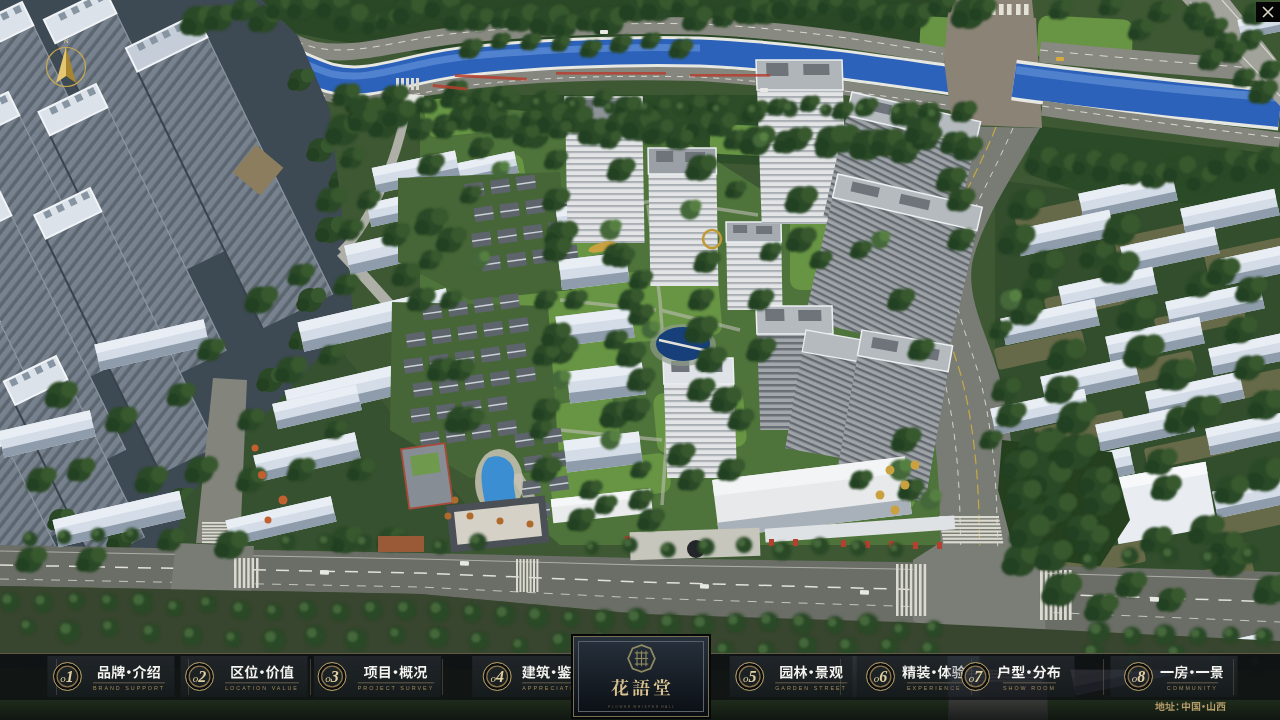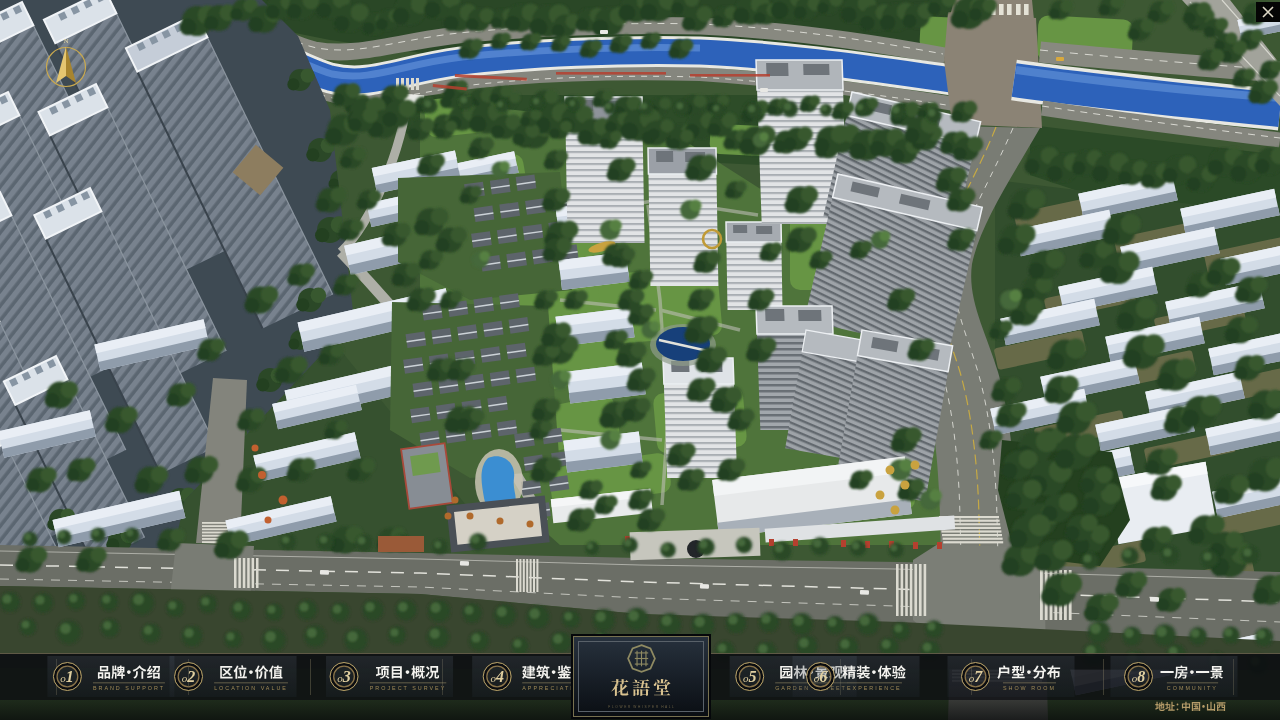--- a/index.html
+++ b/index.html
@@ -1479,34 +1479,34 @@
         </div>
   <div class="lbl">
           <div class="zh">
             <svg width="64" height="18" viewBox="0 -14.5 64 18">
               <path d="M4.6 -9.9H9.6V-8.0H4.6ZM3.0 -11.5V-6.3H11.3V-11.5ZM1.0 -5.2V1.3H2.6V0.6H4.7V1.2H6.4V-5.2ZM2.6 -1.1V-3.5H4.7V-1.1ZM7.6 -5.2V1.3H9.3V0.6H11.5V1.2H13.2V-5.2ZM9.3 -1.1V-3.5H11.5V-1.1Z M20.4 -10.7V-5.1H22.4C22.0 -4.5 21.3 -4.1 20.3 -3.7C20.6 -3.5 20.9 -3.2 21.2 -3.0H20.0V-1.5H24.4V1.3H26.0V-1.5H27.9V-3.0H26.0V-4.8H24.4V-3.0H21.9C23.0 -3.5 23.7 -4.3 24.1 -5.1H27.5V-10.7H24.4L25.0 -11.8L23.1 -12.1C23.0 -11.7 22.9 -11.2 22.7 -10.7ZM21.9 -7.3H23.2C23.2 -7.0 23.2 -6.7 23.1 -6.3H21.9ZM24.7 -7.3H25.9V-6.3H24.6C24.6 -6.7 24.7 -7.0 24.7 -7.3ZM21.9 -9.5H23.2V-8.5H21.9ZM24.7 -9.5H25.9V-8.5H24.7ZM15.4 -11.7V-6.4C15.4 -4.4 15.3 -1.2 14.5 0.8C14.9 0.9 15.6 1.1 15.9 1.3C16.5 -0.2 16.7 -2.1 16.8 -3.8H18.1V1.3H19.6V-5.3H16.9L16.9 -6.4V-6.9H20.2V-8.3H19.3V-12.1H17.8V-8.3H16.9V-11.7Z M31.9 -7.2C31.0 -7.2 30.1 -6.4 30.1 -5.4C30.1 -4.4 31.0 -3.6 31.9 -3.6C32.9 -3.6 33.8 -4.4 33.8 -5.4C33.8 -6.4 32.9 -7.2 31.9 -7.2Z M44.5 -6.2V1.3H46.3V-6.2ZM39.1 -6.2V-4.6C39.1 -3.1 38.9 -1.3 36.4 0.0C36.8 0.3 37.5 0.9 37.8 1.3C40.6 -0.3 40.9 -2.7 40.9 -4.6V-6.2ZM42.5 -12.3C41.2 -10.2 38.5 -8.2 35.7 -7.4C36.1 -6.9 36.5 -6.2 36.8 -5.8C38.9 -6.6 41.0 -8.0 42.6 -9.7C44.0 -8.0 46.1 -6.6 48.3 -5.9C48.6 -6.4 49.1 -7.2 49.5 -7.6C47.1 -8.1 44.9 -9.4 43.6 -10.9L43.9 -11.3Z M50.1 -1.0 50.4 0.6C51.9 0.3 53.7 -0.2 55.4 -0.6L55.3 -2.0C53.4 -1.6 51.4 -1.2 50.1 -1.0ZM50.5 -5.9C50.8 -6.0 51.1 -6.1 52.6 -6.2C52.1 -5.5 51.6 -5.0 51.3 -4.7C50.9 -4.2 50.5 -3.9 50.2 -3.8C50.3 -3.4 50.6 -2.7 50.7 -2.4C51.0 -2.6 51.7 -2.8 55.5 -3.5C55.5 -3.9 55.5 -4.5 55.6 -4.9L53.0 -4.5C54.0 -5.6 55.0 -6.9 55.8 -8.2L54.5 -9.1C54.2 -8.6 53.9 -8.1 53.6 -7.7L52.1 -7.5C53.0 -8.7 53.8 -10.0 54.4 -11.3L52.9 -12.1C52.3 -10.4 51.2 -8.7 50.9 -8.2C50.6 -7.8 50.3 -7.5 50.0 -7.4C50.2 -7.0 50.4 -6.2 50.5 -5.9ZM56.2 -4.7V1.3H57.8V0.7H61.1V1.2H62.8V-4.7ZM57.8 -0.9V-3.2H61.1V-0.9ZM55.8 -11.4V-9.8H57.6C57.4 -8.3 56.9 -7.1 55.1 -6.3C55.4 -6.0 55.9 -5.4 56.1 -5.0C58.3 -6.0 59.0 -7.7 59.3 -9.8H61.4C61.3 -8.0 61.2 -7.2 61.0 -7.0C60.9 -6.9 60.8 -6.9 60.5 -6.9C60.3 -6.9 59.8 -6.9 59.3 -6.9C59.5 -6.5 59.7 -5.8 59.7 -5.4C60.4 -5.3 61.0 -5.3 61.4 -5.4C61.8 -5.5 62.1 -5.6 62.4 -5.9C62.8 -6.4 62.9 -7.7 63.0 -10.7C63.1 -11.0 63.1 -11.4 63.1 -11.4Z" fill="#f4f3ef"></path>
             </svg>
           </div>
           <div class="en">BRAND SUPPORT</div>
         </div>
 </div>
-<div class="item" style="left:233px">
+<div class="item" style="left:244px">
   <div class="badge">
           <span>o<b>2</b></span>
         </div>
   <div class="lbl">
           <div class="zh">
             <svg width="64" height="18" viewBox="0 -14.5 64 18">
               <path d="M13.2 -11.4H1.2V0.9H13.6V-0.8H2.8V-9.8H13.2ZM3.7 -7.9C4.7 -7.1 5.8 -6.2 6.8 -5.3C5.7 -4.3 4.4 -3.4 3.1 -2.7C3.5 -2.4 4.2 -1.7 4.4 -1.4C5.7 -2.1 6.9 -3.1 8.1 -4.2C9.2 -3.2 10.3 -2.2 10.9 -1.4L12.3 -2.7C11.5 -3.5 10.5 -4.4 9.3 -5.4C10.2 -6.4 11.1 -7.6 11.8 -8.7L10.2 -9.4C9.6 -8.3 8.9 -7.4 8.0 -6.5C6.9 -7.3 5.9 -8.2 4.9 -8.9Z M20.2 -7.2C20.6 -5.3 20.9 -2.8 21.0 -1.3L22.7 -1.8C22.6 -3.3 22.2 -5.7 21.7 -7.6ZM22.1 -11.9C22.3 -11.2 22.6 -10.3 22.7 -9.7H19.4V-8.0H27.3V-9.7H22.9L24.4 -10.1C24.2 -10.7 23.9 -11.6 23.7 -12.3ZM18.8 -0.9V0.7H27.8V-0.9H25.3C25.9 -2.7 26.4 -5.2 26.7 -7.3L24.9 -7.6C24.8 -5.6 24.3 -2.8 23.8 -0.9ZM17.9 -12.0C17.2 -10.0 15.9 -8.0 14.6 -6.7C14.9 -6.3 15.4 -5.3 15.5 -4.9C15.8 -5.2 16.1 -5.6 16.4 -6.0V1.2H18.2V-8.6C18.7 -9.6 19.1 -10.6 19.5 -11.5Z M31.9 -7.2C31.0 -7.2 30.1 -6.4 30.1 -5.4C30.1 -4.4 31.0 -3.6 31.9 -3.6C32.9 -3.6 33.8 -4.4 33.8 -5.4C33.8 -6.4 32.9 -7.2 31.9 -7.2Z M45.4 -6.3V1.2H47.2V-6.3ZM41.5 -6.3V-4.4C41.5 -3.1 41.4 -1.1 39.6 0.2C40.0 0.5 40.6 1.0 40.9 1.4C42.9 -0.3 43.3 -2.7 43.3 -4.3V-6.3ZM39.0 -12.1C38.3 -10.0 37.1 -8.0 35.8 -6.7C36.1 -6.3 36.6 -5.4 36.7 -4.9C37.0 -5.2 37.3 -5.5 37.5 -5.9V1.3H39.2V-6.8C39.6 -6.5 39.9 -5.9 40.1 -5.6C42.0 -6.6 43.4 -8.1 44.4 -9.6C45.4 -8.0 46.8 -6.6 48.2 -5.7C48.5 -6.2 49.0 -6.8 49.4 -7.1C47.8 -8.0 46.2 -9.5 45.2 -11.1L45.5 -11.8L43.7 -12.1C43.1 -10.3 41.7 -8.4 39.2 -7.0V-8.5C39.8 -9.5 40.2 -10.6 40.6 -11.6Z M58.0 -12.0C58.0 -11.6 58.0 -11.2 57.9 -10.8H54.5V-9.3H57.7L57.5 -8.3H55.1V-0.4H53.8V1.0H63.4V-0.4H62.4V-8.3H59.1L59.3 -9.3H63.1V-10.8H59.6L59.8 -12.0ZM56.6 -0.4V-1.2H60.8V-0.4ZM56.6 -5.1H60.8V-4.3H56.6ZM56.6 -6.3V-7.1H60.8V-6.3ZM56.6 -3.2H60.8V-2.4H56.6ZM53.1 -12.0C52.4 -10.0 51.2 -8.0 50.0 -6.7C50.3 -6.3 50.7 -5.3 50.9 -4.9C51.1 -5.2 51.4 -5.5 51.7 -5.9V1.3H53.2V-8.4C53.8 -9.4 54.2 -10.5 54.6 -11.5Z" fill="#f4f3ef"></path>
             </svg>
           </div>
           <div class="en">LOCATION VALUE</div>
         </div>
 </div>
-<div class="item" style="left:390px">
+<div class="item" style="left:378px">
   <div class="badge">
           <span>o<b>3</b></span>
         </div>
   <div class="lbl">
           <div class="zh">
             <svg width="64" height="18" viewBox="0 -14.5 64 18">
               <path d="M8.5 -6.9V-4.0C8.5 -2.6 8.0 -0.9 4.2 0.0C4.6 0.3 5.1 1.0 5.3 1.3C9.3 0.1 10.2 -2.0 10.2 -3.9V-6.9ZM9.7 -1.0C10.8 -0.4 12.1 0.6 12.7 1.2L13.9 0.1C13.2 -0.6 11.8 -1.5 10.8 -2.0ZM0.3 -3.0 0.7 -1.2C2.1 -1.6 3.8 -2.2 5.5 -2.9L5.3 -4.3L3.8 -3.9V-8.9H5.3V-10.5H0.5V-8.9H2.2V-3.5ZM5.8 -8.9V-2.2H7.5V-7.4H11.2V-2.2H13.0V-8.9H9.7L10.3 -10.0H13.7V-11.5H5.4V-10.0H8.3C8.2 -9.6 8.0 -9.2 7.9 -8.9Z M17.9 -6.4H24.5V-4.7H17.9ZM17.9 -8.0V-9.6H24.5V-8.0ZM17.9 -3.1H24.5V-1.4H17.9ZM16.2 -11.3V1.1H17.9V0.2H24.5V1.1H26.3V-11.3Z M31.9 -7.2C31.0 -7.2 30.1 -6.4 30.1 -5.4C30.1 -4.4 31.0 -3.6 31.9 -3.6C32.9 -3.6 33.8 -4.4 33.8 -5.4C33.8 -6.4 32.9 -7.2 31.9 -7.2Z M37.4 -12.1V-9.2H36.1V-7.7H37.4V-7.6C37.1 -5.9 36.5 -3.9 35.7 -2.7C36.0 -2.3 36.4 -1.6 36.5 -1.2C36.8 -1.7 37.1 -2.4 37.4 -3.2V1.3H38.9V-5.0C39.1 -4.4 39.3 -3.8 39.5 -3.4L40.3 -4.8V-2.5C40.3 -1.8 39.9 -1.3 39.6 -1.1C39.9 -0.8 40.3 -0.2 40.4 0.1C40.6 -0.2 41.0 -0.5 43.1 -1.8L43.3 -1.2L44.4 -1.8C44.2 -2.5 43.7 -3.7 43.2 -4.6L42.1 -4.1C42.3 -3.8 42.5 -3.4 42.7 -3.0L41.6 -2.4V-5.0H43.8V-6.1C44.0 -5.8 44.2 -5.3 44.3 -5.0C44.5 -5.1 45.0 -5.2 45.4 -5.2H45.9C45.4 -3.2 44.4 -1.2 42.7 0.5C43.1 0.7 43.7 1.1 43.9 1.3C44.9 0.3 45.7 -0.9 46.2 -2.1V-0.4C46.2 0.3 46.3 0.6 46.5 0.8C46.7 1.0 47.0 1.1 47.3 1.1C47.5 1.1 47.8 1.1 48.0 1.1C48.2 1.1 48.5 1.0 48.7 0.9C48.9 0.7 49.0 0.5 49.1 0.2C49.1 -0.1 49.2 -0.9 49.2 -1.6C48.9 -1.7 48.5 -1.9 48.3 -2.1C48.4 -1.4 48.3 -0.9 48.3 -0.6C48.3 -0.5 48.2 -0.4 48.2 -0.3C48.1 -0.3 48.1 -0.2 48.0 -0.2C47.9 -0.2 47.8 -0.2 47.7 -0.2C47.6 -0.2 47.6 -0.3 47.5 -0.3C47.5 -0.4 47.5 -0.5 47.5 -0.5V-4.5H47.1L47.2 -5.2H49.1L49.1 -6.5H47.5C47.7 -7.8 47.7 -9.0 47.8 -10.0H48.9V-11.4H44.3V-10.0H46.4C46.4 -9.0 46.4 -7.8 46.1 -6.5H45.5L45.9 -9.3H44.7C44.6 -8.6 44.3 -6.9 44.2 -6.6C44.1 -6.3 44.0 -6.2 43.8 -6.2V-11.3H40.3V-4.9C40.0 -5.4 39.2 -7.0 38.9 -7.4V-7.7H40.0V-9.2H38.9V-12.1ZM42.6 -7.6V-6.4H41.6V-7.6ZM42.6 -8.8H41.6V-10.0H42.6Z M50.5 -10.1C51.4 -9.4 52.4 -8.3 52.9 -7.6L54.1 -8.9C53.6 -9.6 52.5 -10.6 51.6 -11.2ZM50.1 -1.6 51.4 -0.4C52.3 -1.7 53.3 -3.3 54.1 -4.8L53.0 -6.0C52.1 -4.4 50.9 -2.7 50.1 -1.6ZM56.4 -9.8H60.8V-6.8H56.4ZM54.8 -11.4V-5.1H56.1C56.0 -2.7 55.6 -1.0 53.0 -0.1C53.4 0.3 53.9 0.9 54.1 1.3C57.1 0.0 57.6 -2.1 57.8 -5.1H59.0V-0.9C59.0 0.6 59.3 1.1 60.7 1.1C60.9 1.1 61.6 1.1 61.9 1.1C63.1 1.1 63.5 0.5 63.6 -1.9C63.2 -2.0 62.5 -2.3 62.1 -2.5C62.1 -0.7 62.0 -0.4 61.7 -0.4C61.6 -0.4 61.1 -0.4 61.0 -0.4C60.7 -0.4 60.6 -0.5 60.6 -1.0V-5.1H62.6V-11.4Z" fill="#f4f3ef"></path>
             </svg>
           </div>
           <div class="en">PROJECT SURVEY</div>
@@ -1531,21 +1531,21 @@
         </div>
   <div class="lbl">
           <div class="zh">
             <svg width="64" height="18" viewBox="0 -14.5 64 18">
               <path d="M3.8 -9.0V-7.6H10.4V-9.0ZM3.1 -6.6V-5.2H4.9C4.8 -3.7 4.3 -2.9 2.7 -2.3C3.1 -2.1 3.5 -1.5 3.6 -1.1C5.7 -1.9 6.2 -3.2 6.4 -5.2H7.4V-3.2C7.4 -1.9 7.6 -1.4 8.8 -1.4C9.0 -1.4 9.5 -1.4 9.8 -1.4C10.7 -1.4 11.0 -1.9 11.2 -3.5C10.8 -3.6 10.2 -3.8 9.9 -4.1C9.9 -2.9 9.8 -2.8 9.6 -2.8C9.5 -2.8 9.2 -2.8 9.1 -2.8C8.9 -2.8 8.8 -2.8 8.8 -3.2V-5.2H11.0V-6.6ZM1.0 -11.5V1.2H2.7V0.7H11.4V1.2H13.2V-11.5ZM2.7 -0.9V-9.9H11.4V-0.9Z M23.5 -12.1V-9.1H21.1V-7.5H23.2C22.5 -5.5 21.4 -3.5 20.0 -2.3C20.3 -1.8 20.8 -1.2 21.0 -0.7C21.9 -1.6 22.8 -3.0 23.5 -4.5V1.2H25.2V-4.5C25.7 -3.1 26.2 -1.9 26.9 -1.1C27.2 -1.5 27.7 -2.1 28.1 -2.4C27.1 -3.6 26.1 -5.6 25.5 -7.5H27.7V-9.1H25.2V-12.1ZM17.1 -12.1V-9.1H14.9V-7.5H16.9C16.4 -5.8 15.5 -3.9 14.5 -2.8C14.8 -2.3 15.2 -1.6 15.3 -1.1C16.0 -1.9 16.6 -3.1 17.1 -4.4V1.2H18.8V-5.2C19.2 -4.5 19.7 -3.8 19.9 -3.4L21.0 -4.8C20.7 -5.2 19.2 -6.9 18.8 -7.3V-7.5H20.7V-9.1H18.8V-12.1Z M31.9 -7.2C31.0 -7.2 30.1 -6.4 30.1 -5.4C30.1 -4.4 31.0 -3.6 31.9 -3.6C32.9 -3.6 33.8 -4.4 33.8 -5.4C33.8 -6.4 32.9 -7.2 31.9 -7.2Z M39.4 -9.0H45.7V-8.4H39.4ZM39.4 -10.6H45.7V-10.0H39.4ZM39.7 -3.7H45.5V-2.9H39.7ZM44.1 -0.7C45.3 -0.2 46.9 0.6 47.7 1.1L48.9 0.1C48.0 -0.5 46.4 -1.2 45.2 -1.6ZM39.3 -1.6C38.5 -1.0 37.2 -0.5 35.9 -0.1C36.3 0.2 36.9 0.8 37.2 1.1C38.4 0.6 39.9 -0.2 40.9 -1.0ZM41.4 -7.1 41.7 -6.8H36.3V-5.4H48.8V-6.8H43.5C43.4 -6.9 43.3 -7.1 43.1 -7.3H47.4V-11.6H37.7V-7.3H42.1ZM38.1 -4.9V-1.8H41.8V-0.3C41.8 -0.1 41.7 -0.1 41.5 -0.0C41.3 -0.0 40.6 -0.0 40.0 -0.1C40.2 0.3 40.4 0.8 40.5 1.2C41.4 1.2 42.2 1.2 42.8 1.1C43.3 0.9 43.5 0.6 43.5 -0.2V-1.8H47.2V-4.9Z M56.1 -11.4V-3.9H57.7V-9.9H61.2V-3.9H62.9V-11.4ZM58.7 -9.1V-6.8C58.7 -4.7 58.3 -1.8 54.6 0.0C55.0 0.3 55.5 0.9 55.7 1.3C57.5 0.3 58.6 -0.9 59.3 -2.2V-0.5C59.3 0.7 59.7 1.0 60.8 1.0H61.8C63.2 1.0 63.4 0.4 63.5 -1.9C63.1 -1.9 62.6 -2.2 62.2 -2.5C62.2 -0.6 62.1 -0.2 61.8 -0.2H61.2C60.9 -0.2 60.8 -0.3 60.8 -0.7V-3.9H59.9C60.2 -4.9 60.3 -5.9 60.3 -6.8V-9.1ZM50.4 -7.5C51.1 -6.5 51.8 -5.5 52.5 -4.4C51.8 -2.8 51.0 -1.4 49.9 -0.5C50.4 -0.2 50.9 0.4 51.2 0.8C52.1 -0.1 52.9 -1.2 53.6 -2.6C53.9 -1.9 54.2 -1.3 54.4 -0.8L55.8 -1.9C55.5 -2.6 55.0 -3.5 54.4 -4.5C55.0 -6.3 55.5 -8.4 55.7 -10.7L54.6 -11.1L54.3 -11.0H50.4V-9.4H53.9C53.7 -8.3 53.5 -7.3 53.2 -6.3C52.7 -7.0 52.1 -7.7 51.6 -8.4Z" fill="#f4f3ef"></path>
             </svg>
           </div>
           <div class="en">GARDEN STREET</div>
         </div>
 </div>
-<div class="item" style="left:856px">
+<div class="item" style="left:916px">
   <div class="badge">
           <span>o<b>6</b></span>
         </div>
   <div class="lbl">
           <div class="zh">
             <svg width="64" height="18" viewBox="0 -14.5 64 18">
               <path d="M4.4 -11.3C4.3 -10.4 4.0 -9.2 3.8 -8.4V-12.0H2.3V-7.3H0.5V-5.7H2.1C1.6 -4.4 1.0 -2.9 0.3 -2.0C0.5 -1.6 0.9 -0.8 1.1 -0.3C1.5 -1.0 1.9 -1.9 2.3 -2.9V1.2H3.8V-3.6C4.1 -3.0 4.5 -2.3 4.6 -1.8L5.7 -3.1C5.4 -3.6 4.2 -5.2 3.8 -5.6L3.8 -5.6V-5.7H5.2V-7.3H3.8V-8.0L4.7 -7.7C5.0 -8.5 5.4 -9.9 5.8 -11.0ZM0.5 -10.9C0.8 -9.9 1.1 -8.5 1.1 -7.7L2.3 -8.0C2.2 -8.8 2.0 -10.2 1.6 -11.2ZM8.7 -12.0V-11.0H5.9V-9.8H8.7V-9.2H6.3V-8.1H8.7V-7.5H5.5V-6.3H13.7V-7.5H10.3V-8.1H13.0V-9.2H10.3V-9.8H13.3V-11.0H10.3V-12.0ZM11.3 -4.5V-3.8H7.9V-4.5ZM6.3 -5.7V1.3H7.9V-0.9H11.3V-0.3C11.3 -0.1 11.2 -0.1 11.1 -0.1C10.9 -0.1 10.3 -0.1 9.8 -0.1C9.9 0.3 10.1 0.9 10.2 1.3C11.1 1.3 11.8 1.2 12.3 1.0C12.8 0.8 12.9 0.4 12.9 -0.3V-5.7ZM7.9 -2.7H11.3V-2.0H7.9Z M14.9 -10.5C15.5 -10.0 16.3 -9.4 16.6 -8.9L17.7 -10.0C17.3 -10.4 16.5 -11.0 15.8 -11.4ZM20.1 -5.2 20.4 -4.6H14.8V-3.3H19.1C17.9 -2.6 16.2 -2.0 14.6 -1.7C14.9 -1.4 15.3 -0.9 15.5 -0.5C16.2 -0.7 17.0 -0.9 17.7 -1.1V-0.9C17.7 -0.3 17.2 -0.0 16.8 0.1C17.0 0.4 17.2 1.0 17.3 1.4C17.7 1.2 18.3 1.0 22.3 0.2C22.3 -0.1 22.3 -0.8 22.4 -1.2L19.3 -0.6V-1.9C20.0 -2.3 20.7 -2.7 21.2 -3.2C22.3 -0.9 24.1 0.6 27.1 1.2C27.3 0.8 27.7 0.1 28.0 -0.2C26.8 -0.4 25.8 -0.7 25.0 -1.2C25.7 -1.5 26.5 -2.0 27.2 -2.5L26.2 -3.3H27.8V-4.6H22.3C22.2 -5.0 22.0 -5.4 21.8 -5.7ZM23.9 -2.0C23.4 -2.4 23.1 -2.8 22.8 -3.3H25.9C25.3 -2.9 24.6 -2.4 23.9 -2.0ZM22.8 -12.1V-10.4H19.8V-8.9H22.8V-7.3H20.2V-5.8H27.3V-7.3H24.6V-8.9H27.6V-10.4H24.6V-12.1ZM14.6 -7.2 15.2 -5.8C15.9 -6.1 16.8 -6.5 17.7 -6.9V-5.2H19.3V-12.1H17.7V-8.4C16.6 -7.9 15.4 -7.5 14.6 -7.2Z M31.9 -7.2C31.0 -7.2 30.1 -6.4 30.1 -5.4C30.1 -4.4 31.0 -3.6 31.9 -3.6C32.9 -3.6 33.8 -4.4 33.8 -5.4C33.8 -6.4 32.9 -7.2 31.9 -7.2Z M38.7 -12.0C38.0 -10.0 36.9 -8.0 35.7 -6.7C36.0 -6.2 36.5 -5.3 36.6 -4.9C36.9 -5.2 37.2 -5.6 37.5 -6.0V1.2H39.1V-8.8C39.5 -9.7 39.9 -10.6 40.3 -11.5ZM39.9 -9.5V-7.9H42.7C41.9 -5.7 40.6 -3.4 39.2 -2.1C39.6 -1.8 40.1 -1.2 40.4 -0.8C40.8 -1.3 41.3 -1.8 41.7 -2.4V-1.1H43.5V1.2H45.2V-1.1H47.1V-2.4C47.5 -1.8 47.9 -1.3 48.3 -0.9C48.5 -1.3 49.1 -1.9 49.5 -2.2C48.1 -3.5 46.8 -5.7 46.1 -7.9H49.1V-9.5H45.2V-12.0H43.5V-9.5ZM43.5 -2.6H41.8C42.5 -3.7 43.1 -4.9 43.5 -6.2ZM45.2 -2.6V-6.4C45.7 -5.0 46.3 -3.7 46.9 -2.6Z M50.0 -2.4 50.3 -1.1C51.3 -1.3 52.6 -1.6 53.8 -1.9L53.7 -3.1C52.3 -2.8 50.9 -2.6 50.0 -2.4ZM56.2 -5.0C56.6 -3.9 56.9 -2.5 57.0 -1.6L58.4 -2.0C58.2 -2.9 57.9 -4.2 57.5 -5.3ZM58.7 -5.4C58.9 -4.3 59.2 -2.9 59.2 -2.0L60.6 -2.2C60.5 -3.1 60.3 -4.5 60.0 -5.5ZM50.9 -9.2C50.9 -7.6 50.7 -5.4 50.5 -4.1H54.2C54.1 -1.6 53.9 -0.6 53.7 -0.3C53.5 -0.2 53.4 -0.2 53.2 -0.2C52.9 -0.2 52.3 -0.2 51.7 -0.2C51.9 0.1 52.1 0.7 52.1 1.1C52.8 1.2 53.4 1.2 53.8 1.1C54.3 1.1 54.6 0.9 54.9 0.6C55.3 0.1 55.5 -1.3 55.7 -4.9C55.7 -5.1 55.7 -5.5 55.7 -5.5H54.6C54.8 -7.1 55.0 -9.6 55.1 -11.5H50.4V-10.1H53.6C53.5 -8.5 53.4 -6.7 53.2 -5.5H52.1C52.2 -6.6 52.3 -8.0 52.4 -9.1ZM59.2 -9.7C59.8 -9.1 60.5 -8.3 61.2 -7.7H57.4C58.1 -8.3 58.7 -9.0 59.2 -9.7ZM59.0 -12.2C58.1 -10.4 56.5 -8.8 54.8 -7.8C55.1 -7.4 55.6 -6.7 55.8 -6.4C56.3 -6.7 56.7 -7.1 57.2 -7.5V-6.3H61.6V-7.4C62.0 -7.0 62.5 -6.7 62.9 -6.4C63.1 -6.9 63.4 -7.7 63.7 -8.1C62.4 -8.8 61.0 -10.0 60.1 -11.0L60.4 -11.7ZM55.9 -0.8V0.7H63.3V-0.8H61.6C62.2 -2.0 62.8 -3.7 63.3 -5.1L61.8 -5.5C61.4 -4.0 60.8 -2.1 60.2 -0.8Z" fill="#f4f3ef"></path>
             </svg>
           </div>
           <div class="en">EXPERIENCE</div>

